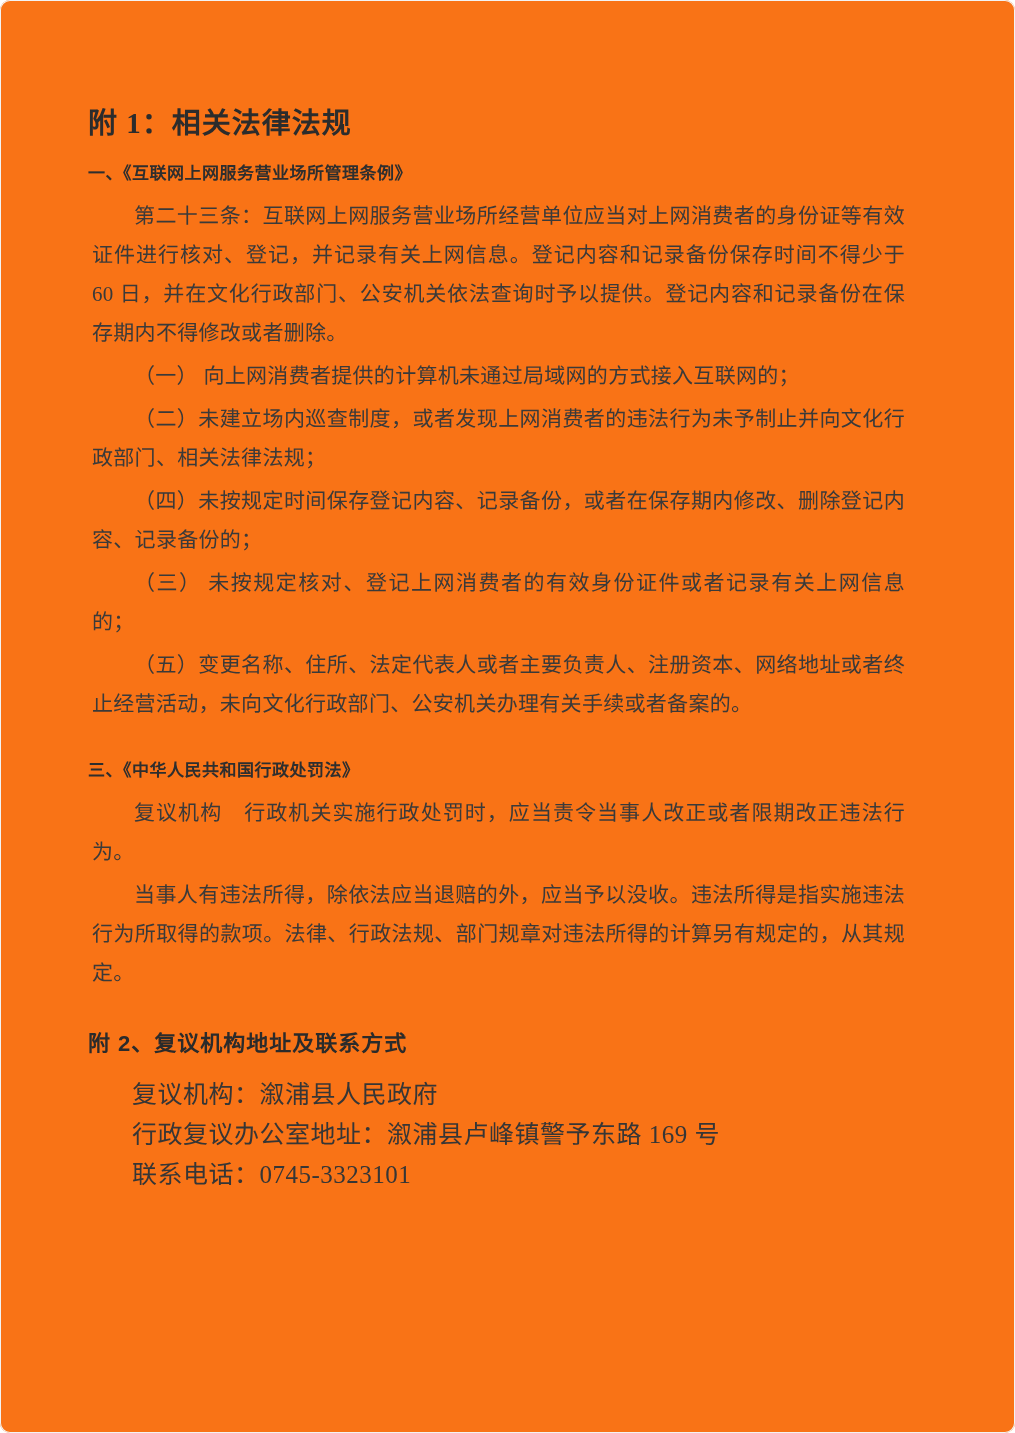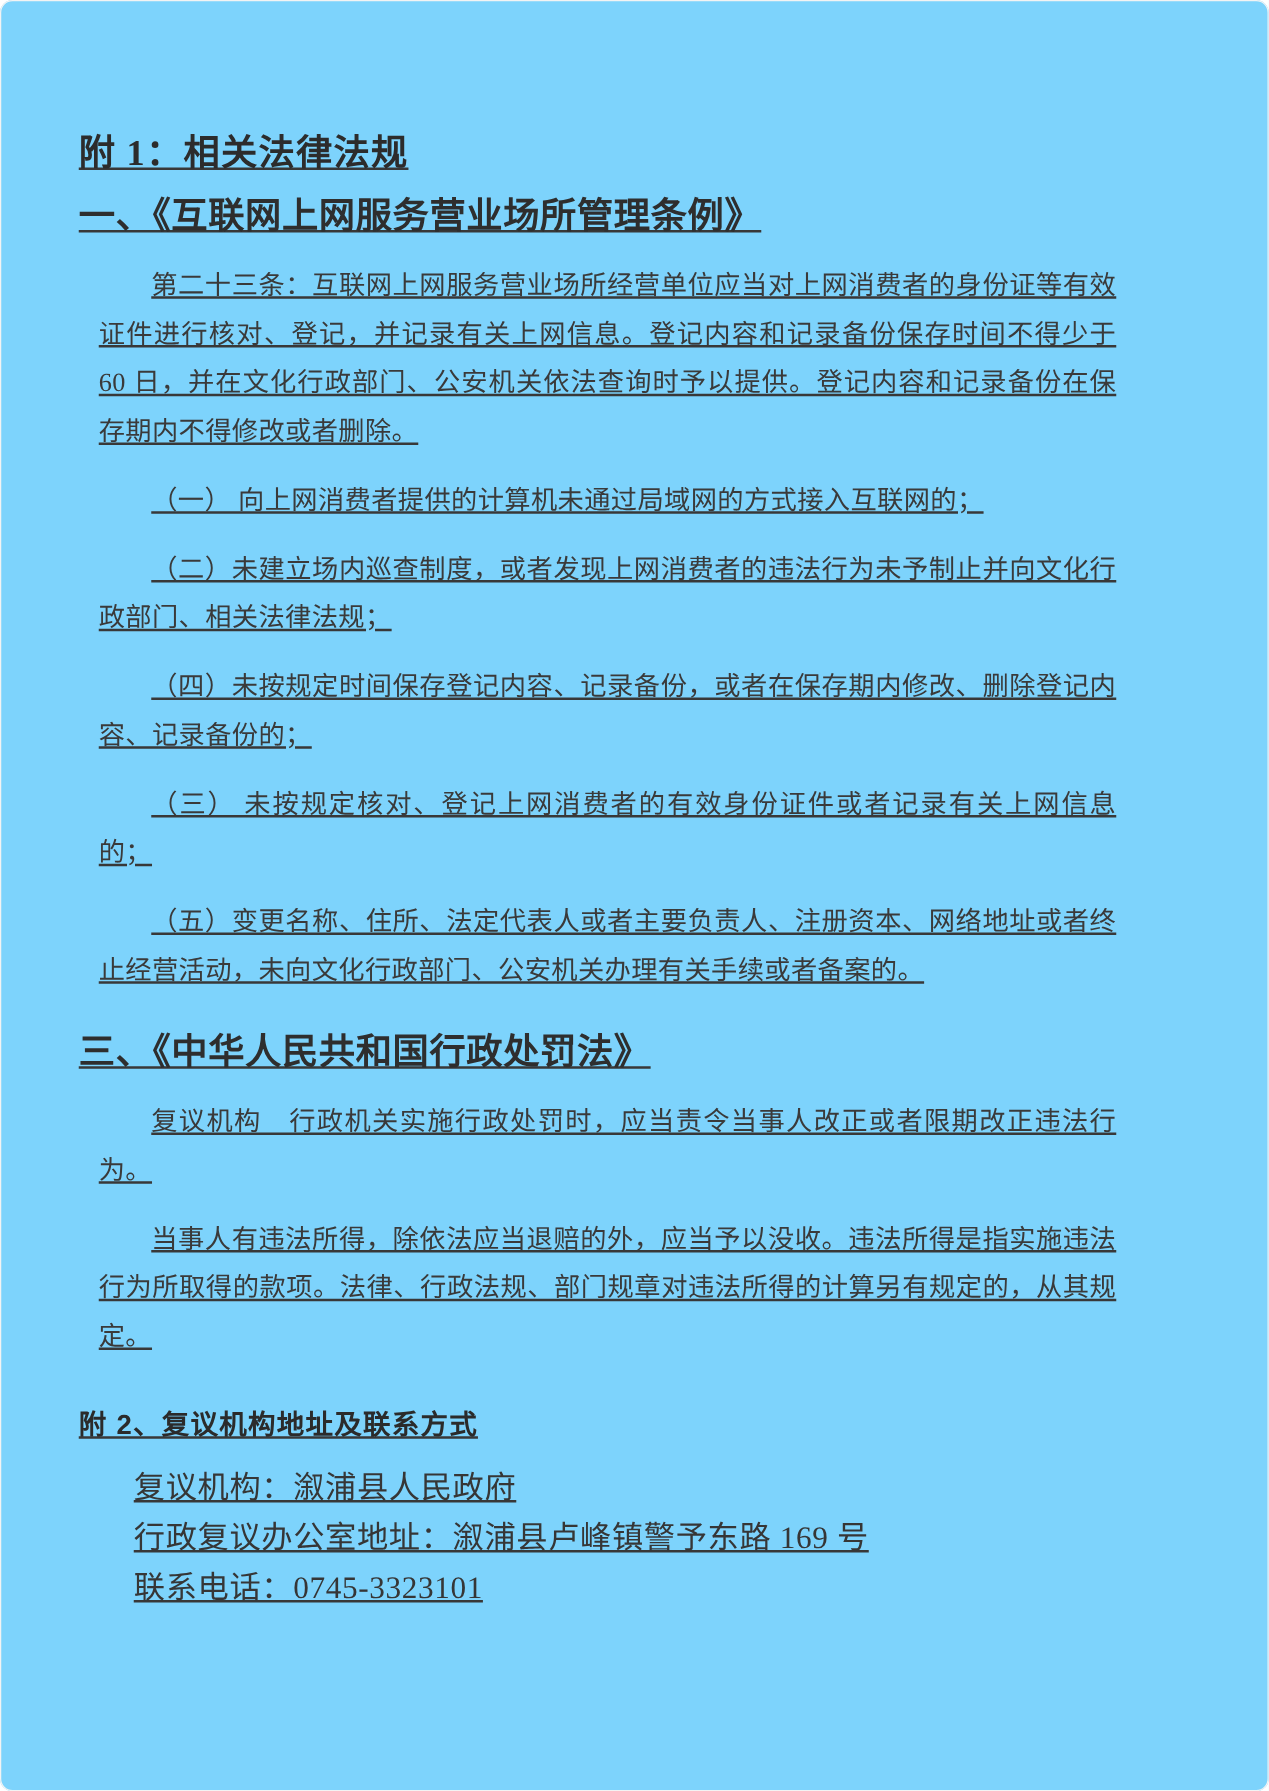--- a/index.html
+++ b/index.html
@@ -5,49 +5,48 @@
   html, body {
     margin: 0;
     padding: 0;
     background: #ffffff;
   }
   .page {
     position: relative;
     width: 1015px;
     height: 1433px;
     box-sizing: border-box;
-    background: #7dd3fc;
+    background: #f97316;
     border-radius: 10px;
     box-shadow: inset 0 0 0 1px #f3f3f3;
-    padding: 100px 106px 0 63px;
+    padding: 100px 106px 0 88px;
     overflow: hidden;
     font-family: "Liberation Serif", "DejaVu Serif", serif;
     color: #383838;
-    text-decoration: underline;
   }
   .doc-title {
     font-size: 29px;
     line-height: 46px;
     font-weight: 600;
     color: #2c2c2c;
     letter-spacing: 1px;
     margin: 0 0 8px 0;
   }
   .sec-heading {
-    font-size: 29px;
+    font-size: 17px;
     line-height: 39px;
     font-weight: 700;
     color: #2e2e2e;
     margin: 0;
     letter-spacing: 0.5px;
   }
   .para {
     font-size: 21px;
     line-height: 39px;
-    margin: 16px;
+    margin: 4px;
     text-align: justify;
     text-justify: inter-ideograph;
     text-indent: 2em;
     color: #3a3a3a;
     letter-spacing: 0.3px;
   }
   .section-gap {
     margin-top: 27px;
   }
   .att2-title {

